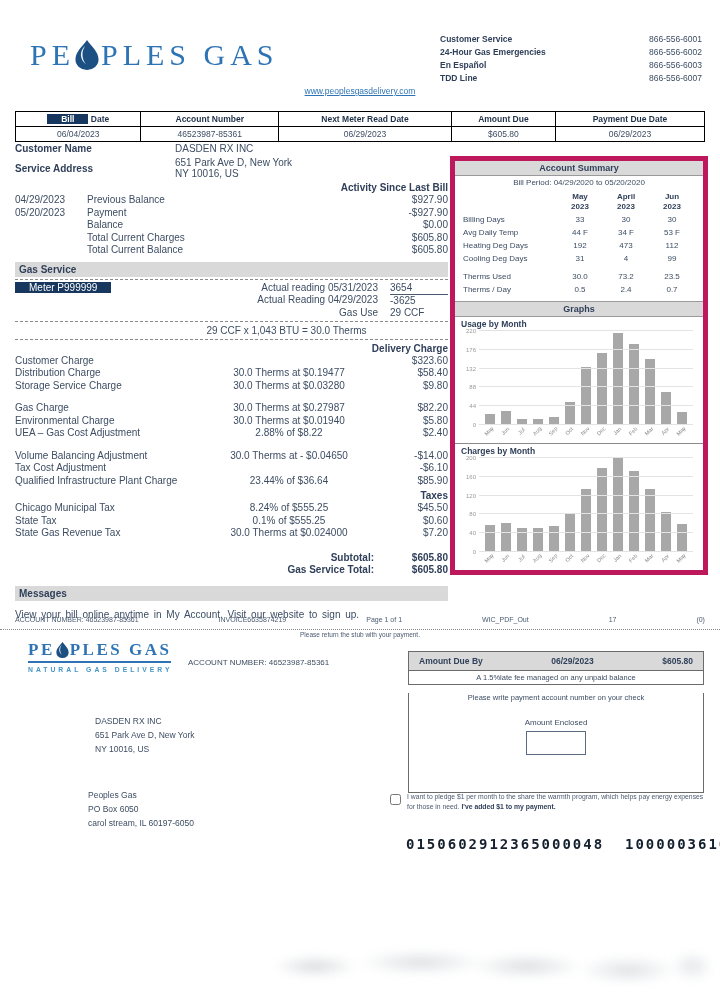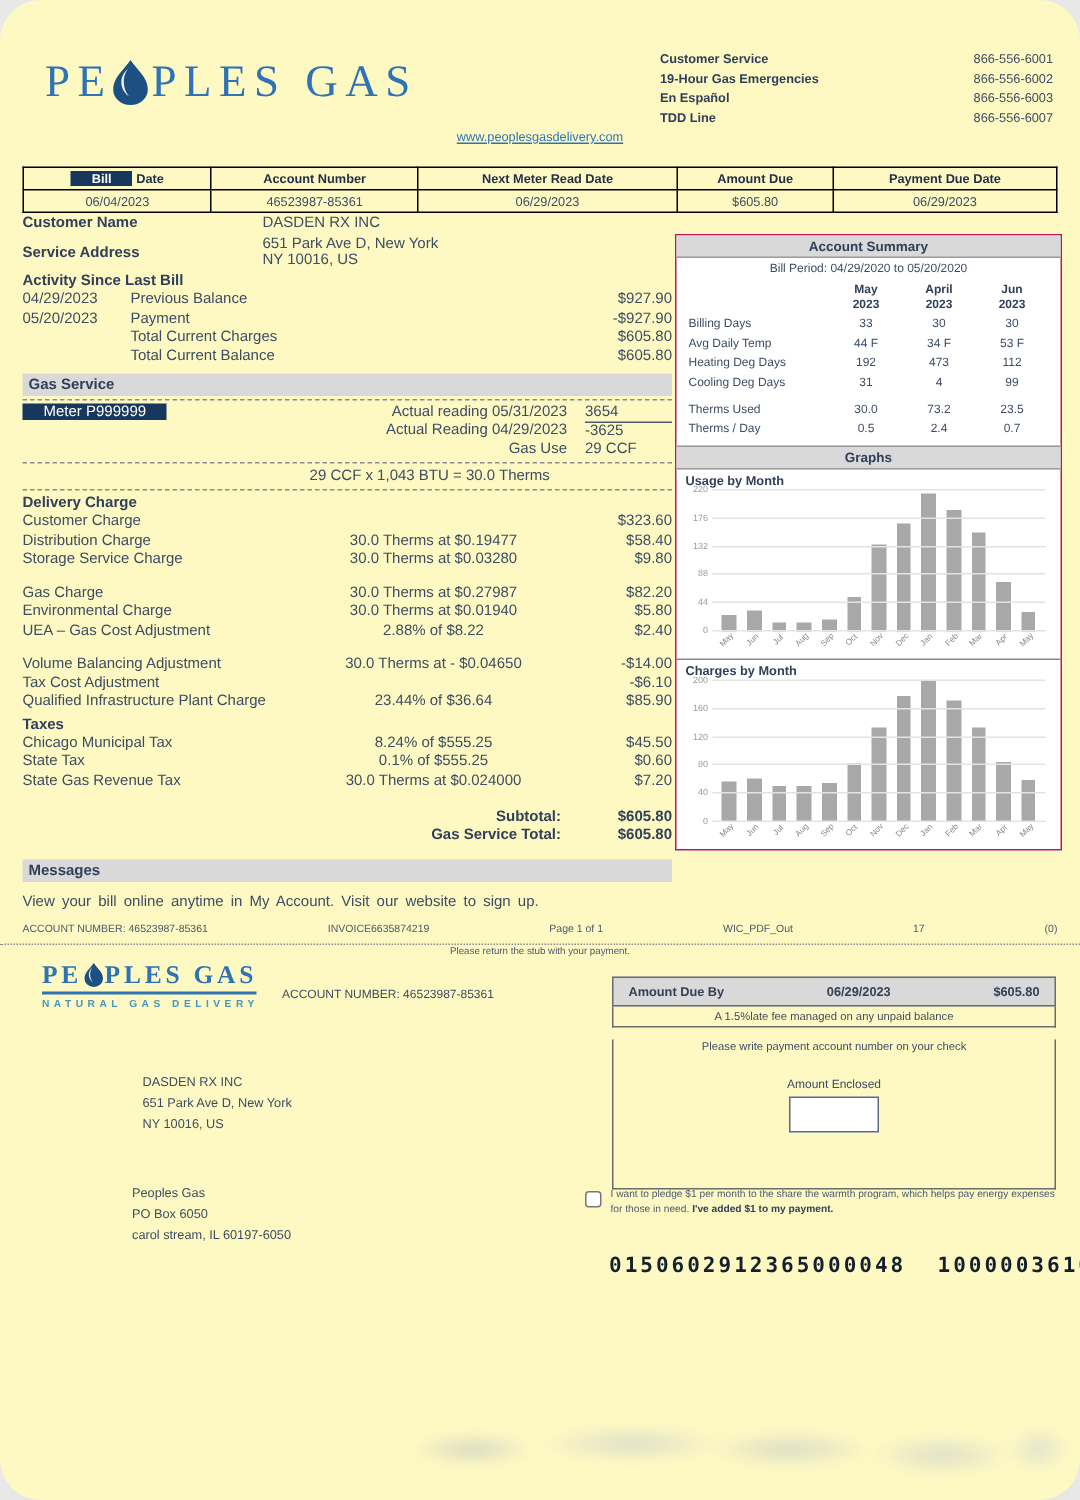--- a/index.html
+++ b/index.html
@@ -1,17 +1,17 @@
 <!DOCTYPE html>
 <html><head>
 <meta charset="utf-8">
 <style>
   * { margin:0; padding:0; box-sizing:border-box; }
   body { background:#e8e8e8; font-family:"Liberation Sans", sans-serif; }
-  #page { position:relative; width:720px; height:1000px; margin:0 auto; background:#fef9c3; color:#3d4d63; overflow:hidden;border-radius:27px; }
+  #page { position:relative; width:720px; height:1000px; margin:0 auto; background:#ffffff; color:#3d4d63; overflow:hidden; }
 
   
   .logo-row { position:absolute; left:30px; top:38px; display:flex; align-items:center; color:#2e74b5; font-family:"Liberation Serif", serif; font-size:30px; letter-spacing:5px; }
   .logo-row svg { margin:0 2px 0 0; }
   .contacts { position:absolute; left:440px; top:33px; width:262px; font-size:8.5px; }
   .contact-row { display:flex; justify-content:space-between; line-height:13px; }
   .contact-row .clabel { font-weight:bold; color:#31405a; }
   .website { position:absolute; left:0; top:86px; width:720px; text-align:center; font-size:8.5px; }
   .website a { color:#2e74b5; text-decoration:underline; }
 
@@ -19,21 +19,21 @@
   .bill-table { position:absolute; left:15px; top:111px; width:690px; border-collapse:collapse; font-size:8.5px; }
   .bill-table th, .bill-table td { border:1.4px solid #000; text-align:center; padding:2px 2px; height:14px; }
   .bill-table th { font-weight:bold; color:#1f2f47; }
   .hl { background:#17375e; color:#fff; padding:0 14px; }
 
   
   .left-col { position:absolute; left:15px; top:143px; width:433px; font-size:10px; }
   .kv { display:flex; margin-bottom:3px; }
   .kv .klabel { width:160px; font-weight:bold; color:#31405a; }
   .kv.center { align-items:center; }
-  .section-title { font-weight:bold; color:#31405a; margin:3px 0 1px 0; }
+  .section-title { font-weight:bold; color:#31405a; margin:3px 0 1px 0;text-align:right; }
   .acct-row { display:flex; line-height:12.5px;align-items:center; }
   .acct-row .adate { width:72px; }
   .acct-row .adesc { flex:1; }
   .amt { width:60px; text-align:right; }
   .grey-band { background:#d9d9d9; padding:2px 4px; margin-top:5px; }
   .grey-band div { font-weight:bold; color:#31405a; line-height:11px; }
   .dash-sep { border-top:1px dashed #8a8a8a; margin:2px 0; }
   .meter-flex { display:flex; margin-top:1px; }
   .meter-name { width:150px; }
   .readings { flex:1; }
@@ -44,21 +44,21 @@
   .conv-line { text-align:center; padding:1px 0 1px 110px; }
   .charge-row { display:flex; line-height:12.5px; }
   .charge-row .cname { width:175px; }
   .charge-row .ccalc { flex:1;text-align:center; }
   .charge-row.gap { margin-bottom:10px; }
   .tot-row { display:flex; justify-content:flex-end; line-height:12px; font-weight:bold; color:#31405a; }
   .tot-row .tlabel { margin-right:14px; }
   .msg-text { margin-top:8px; word-spacing:2px; }
 
   
-  .summary-box { position:absolute; left:450px; top:156px; width:258px; border:1px solid #be185d; font-size:8px; background:#fff; }
+  .summary-box { position:absolute; left:450px; top:156px; width:258px; border:5px solid #be185d; font-size:8px; background:#fff; }
   .box-band { background:#d9d9d9; text-align:center; font-weight:bold; color:#31405a; font-size:9px; padding:2px 0; border-bottom:1px solid #9a9a9a; }
   .bill-period { text-align:center; padding:2px 0 1px 0; }
   .sum-table { padding:2px 8px 5px 8px; }
   .sum-row { display:flex; line-height:13px; }
   .sum-row.gap { margin-top:5px; }
   .sum-label { width:94px; }
   .sum-val { flex:1; text-align:center; }
   .sum-colhdr { font-weight:bold; color:#31405a; line-height:9.5px; padding:2px 0; }
   .graphs-band { border-top:1px solid #9a9a9a; }
   .chart-section { padding:1px 2px 2px 2px; }
@@ -128,21 +128,21 @@
     <span>PLES GAS</span>
   </div>
 
   <div class="contacts" id="contacts">
     <div class="contact-row">
       <span class="clabel">Customer Service</span>
       <span class="cphone">866-556-6001</span>
     </div>
 
     <div class="contact-row">
-      <span class="clabel">19-Hour Gas Emergencies</span>
+      <span class="clabel">24-Hour Gas Emergencies</span>
       <span class="cphone">866-556-6002</span>
     </div>
 
     <div class="contact-row">
       <span class="clabel">En Español</span>
       <span class="cphone">866-556-6003</span>
     </div>
 
     <div class="contact-row">
       <span class="clabel">TDD Line</span>
@@ -197,20 +197,25 @@
         <span class="adesc">Previous Balance</span>
         <span class="amt">$927.90</span>
       </div>
 
       <div class="acct-row">
         <span class="adate">05/20/2023</span>
         <span class="adesc">Payment</span>
         <span class="amt">-$927.90</span>
       </div>
 
+      <div class="acct-row">
+        <span class="adate"></span>
+        <span class="adesc">Balance</span>
+        <span class="amt">$0.00</span>
+      </div>
 
       <div class="acct-row">
         <span class="adate"></span>
         <span class="adesc">Total Current Charges</span>
         <span class="amt">$605.80</span>
       </div>
 
       <div class="acct-row">
         <span class="adate"></span>
         <span class="adesc">Total Current Balance</span>

